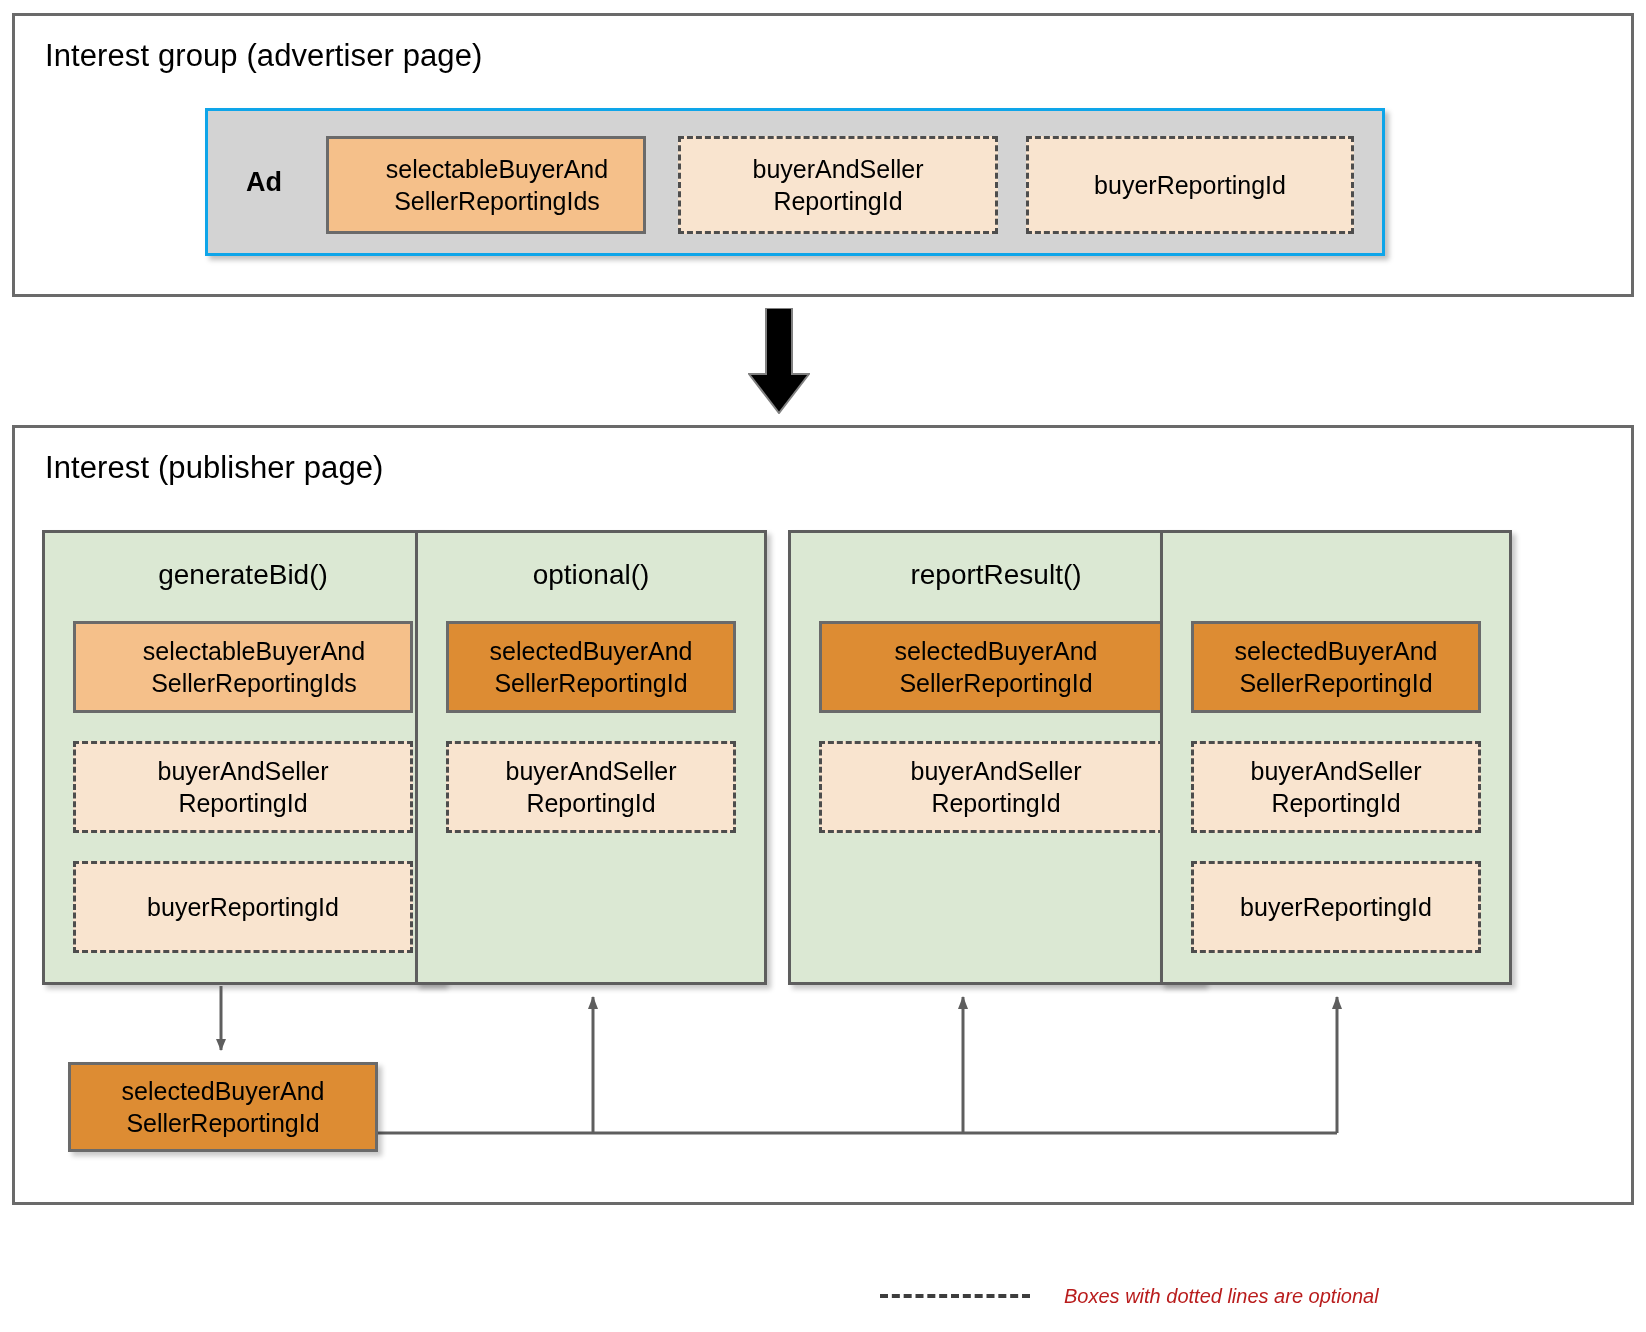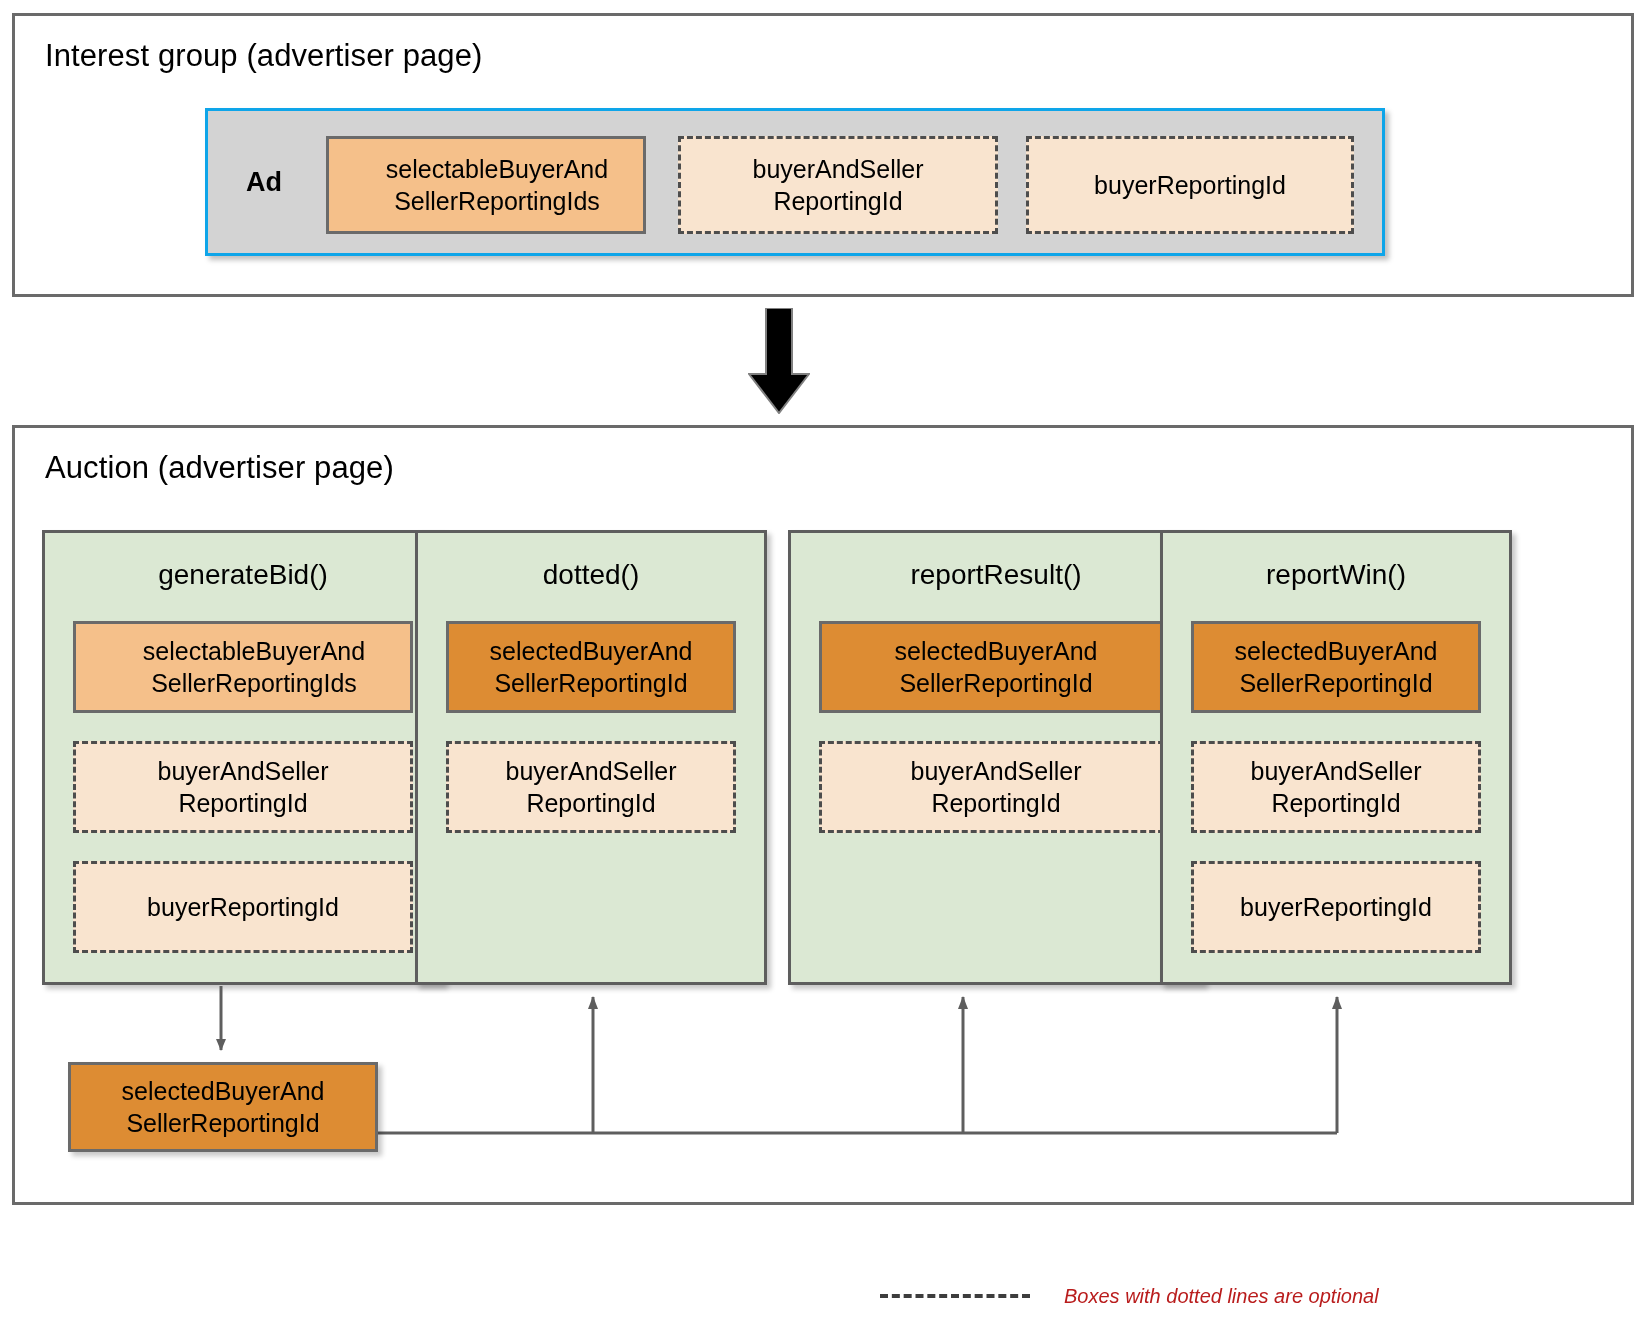--- a/index.html
+++ b/index.html
@@ -215,58 +215,57 @@
 
       <div class="token dashed" id="ad-token-br">buyerReportingId</div>
     </div>
   </div>
 
   <svg id="big-arrow" viewBox="0 0 62 106">
     <path d="M18 0 L44 0 L44 66 L61 66 L31 105 L1 66 L18 66 Z" fill="#000000" stroke="#808080" stroke-width="2"></path>
   </svg>
 
   <div class="panel" id="panel-auction">
-    <div class="panel-title">Auction (advertiser page)</div>
+    <div class="panel-title">Interest (publisher page)</div>
   </div>
 
   <div class="fn-col" id="col-generateBid">
     <div class="fn-title">generateBid()</div>
     <div class="slot slot-1">
       <div class="token solid-light">selectableBuyerAnd<br>SellerReportingIds</div>
     </div>
     <div class="slot slot-2">
       <div class="token dashed">buyerAndSeller<br>ReportingId</div>
     </div>
     <div class="slot slot-3">
       <div class="token dashed">buyerReportingId</div>
     </div>
   </div>
 
   <div class="fn-col" id="col-scoreAd">
-    <div class="fn-title">dotted()</div>
+    <div class="fn-title">optional()</div>
     <div class="slot slot-1">
       <div class="token solid-dark">selectedBuyerAnd<br>SellerReportingId</div>
     </div>
     <div class="slot slot-2">
       <div class="token dashed">buyerAndSeller<br>ReportingId</div>
     </div>
   </div>
 
   <div class="fn-col" id="col-reportResult">
     <div class="fn-title">reportResult()</div>
     <div class="slot slot-1">
       <div class="token solid-dark">selectedBuyerAnd<br>SellerReportingId</div>
     </div>
     <div class="slot slot-2">
       <div class="token dashed">buyerAndSeller<br>ReportingId</div>
     </div>
   </div>
 
   <div class="fn-col" id="col-reportWin">
-    <div class="fn-title">reportWin()</div>
     <div class="slot slot-1">
       <div class="token solid-dark">selectedBuyerAnd<br>SellerReportingId</div>
     </div>
     <div class="slot slot-2">
       <div class="token dashed">buyerAndSeller<br>ReportingId</div>
     </div>
     <div class="slot slot-3">
       <div class="token dashed">buyerReportingId</div>
     </div>
   </div>

